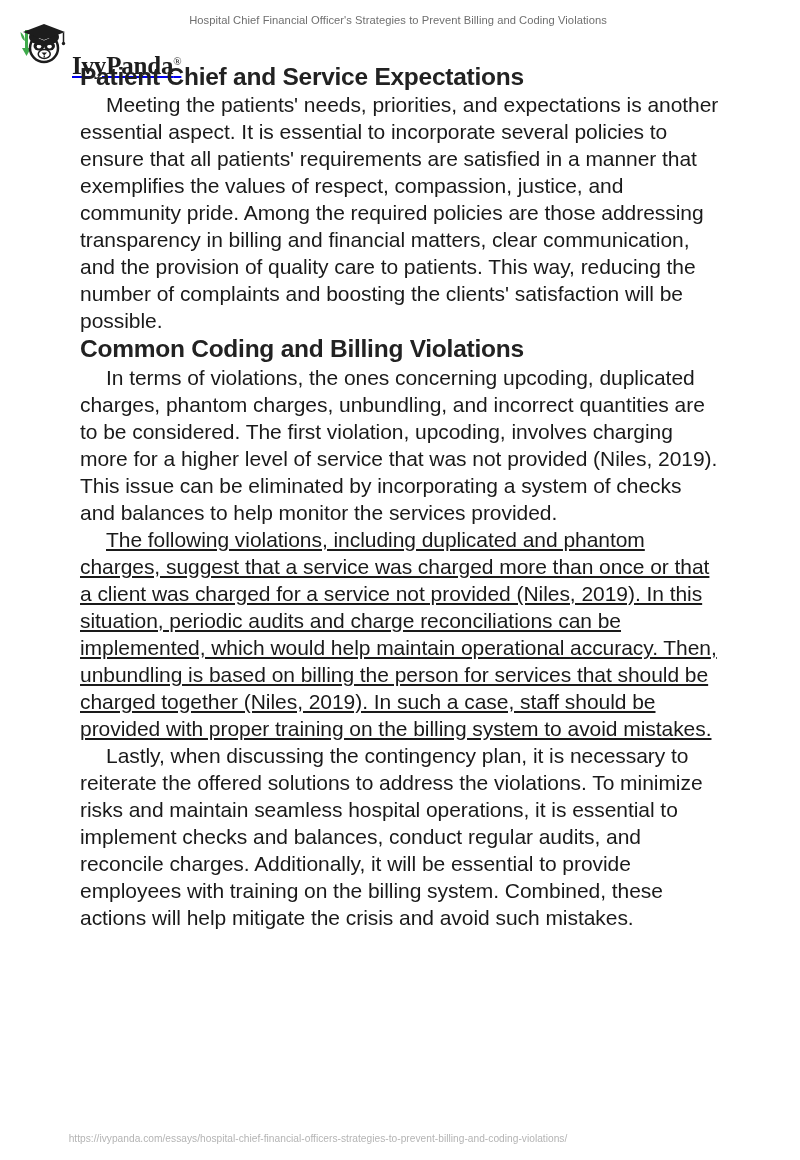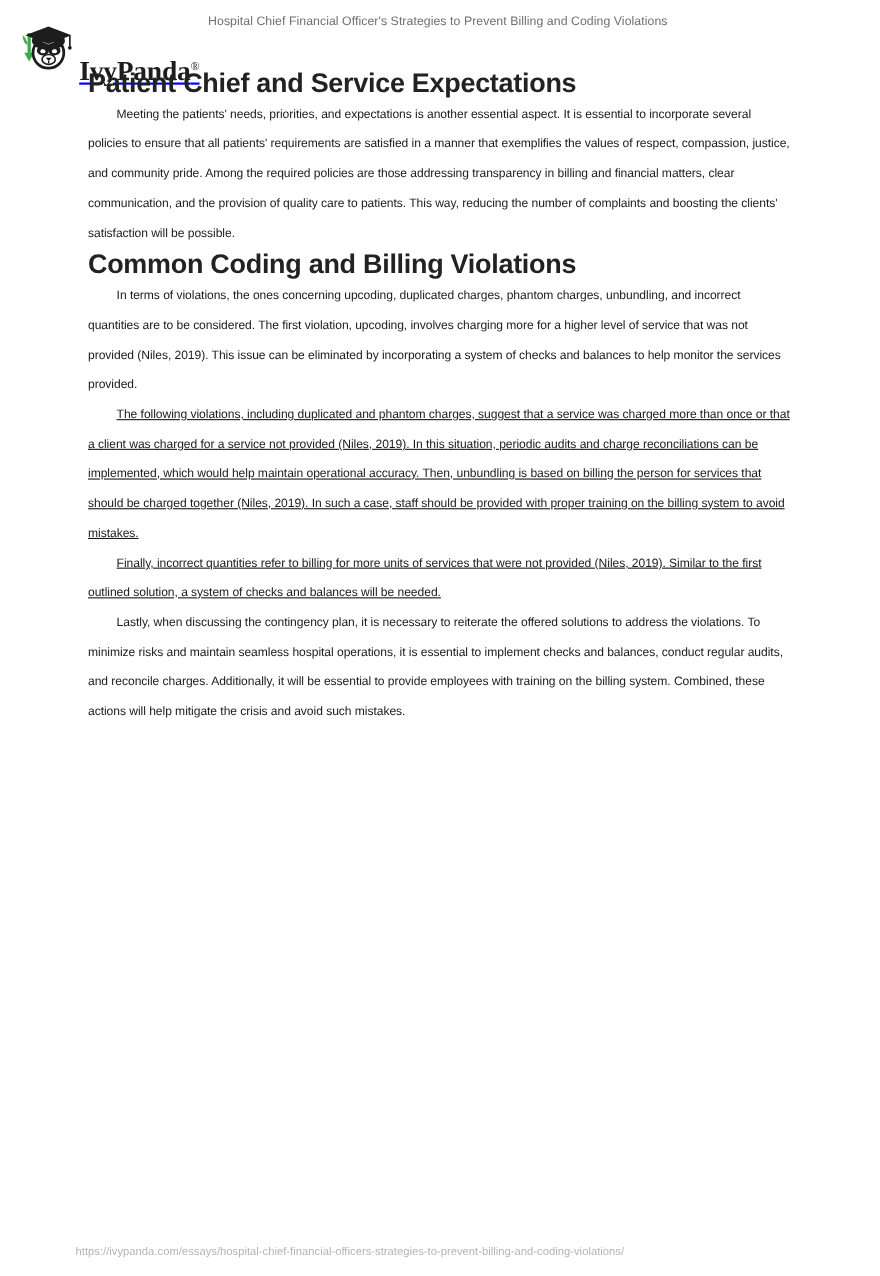--- a/index.html
+++ b/index.html
@@ -75,21 +75,21 @@
   h2.section-heading {
     font-size: 24.5px;
     font-weight: 700;
     color: #222222;
     margin: 0;
     padding: 0;
     letter-spacing: -0.25px;
     line-height: 1.2;
   }
   p.body-para {
-    font-size: 11px;
+    font-size: 21px;
     line-height: 27px;
     color: #1a1a1a;
     margin: 0;
     padding: 0;
     text-indent: 26px;
     text-align: left;
     letter-spacing: -0.05px;
   }
 
   
@@ -155,20 +155,19 @@
 </div>
 
 <div class="doc">
 
   <h2 class="section-heading sp-h-first">Patient Chief and Service Expectations</h2>
   <p class="body-para sp-after-h">Meeting the patients' needs, priorities, and expectations is another essential aspect. It is essential to incorporate several policies to ensure that all patients' requirements are satisfied in a manner that exemplifies the values of respect, compassion, justice, and community pride. Among the required policies are those addressing transparency in billing and financial matters, clear communication, and the provision of quality care to patients. This way, reducing the number of complaints and boosting the clients' satisfaction will be possible.</p>
 
   <h2 class="section-heading sp-before-h">Common Coding and Billing Violations</h2>
   <p class="body-para sp-after-h">In terms of violations, the ones concerning upcoding, duplicated charges, phantom charges, unbundling, and incorrect quantities are to be considered. The first violation, upcoding, involves charging more for a higher level of service that was not provided (Niles, 2019). This issue can be eliminated by incorporating a system of checks and balances to help monitor the services provided.</p>
   <p class="body-para sp-between-p">The following violations, including duplicated and phantom charges, suggest that a service was charged more than once or that a client was charged for a service not provided (Niles, 2019). In this situation, periodic audits and charge reconciliations can be implemented, which would help maintain operational accuracy. Then, unbundling is based on billing the person for services that should be charged together (Niles, 2019). In such a case, staff should be provided with proper training on the billing system to avoid mistakes.</p>
-  <p class="body-para sp-between-p">Finally, incorrect quantities refer to billing for more units of services that were not provided (Niles, 2019). Similar to the first outlined solution, a system of checks and balances will be needed.</p>
 
   <p class="body-para sp-after-h">Lastly, when discussing the contingency plan, it is necessary to reiterate the offered solutions to address the violations. To minimize risks and maintain seamless hospital operations, it is essential to implement checks and balances, conduct regular audits, and reconcile charges. Additionally, it will be essential to provide employees with training on the billing system. Combined, these actions will help mitigate the crisis and avoid such mistakes.</p>
 </div>
 
 <div class="page-footer">
   <span class="footer-url">https://ivypanda.com/essays/hospital-chief-financial-officers-strategies-to-prevent-billing-and-coding-violations/</span>
 </div>
 
 </body></html>

